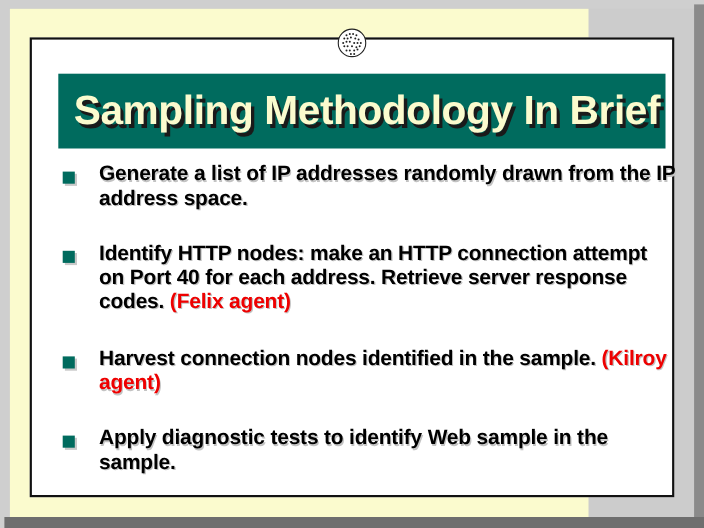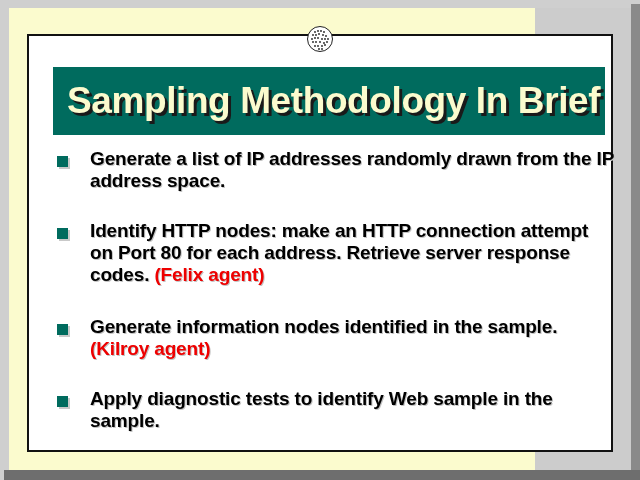--- a/index.html
+++ b/index.html
@@ -207,28 +207,28 @@
       <div class="bullet-row" style="top:0px;">
         <span class="bullet-marker"></span>
         <div class="bullet-text">
           <span>Generate a list of IP addresses randomly drawn from the IP address space.</span>
         </div>
       </div>
 
       <div class="bullet-row" style="top:72px;">
         <span class="bullet-marker"></span>
         <div class="bullet-text">
-          <span>Identify HTTP nodes: make an HTTP connection attempt on Port 80 for each address. Retrieve server response codes. </span><span class="accent">(Felix agent)</span>
+          <span>Identify HTTP nodes: make an HTTP connection attempt on Port 40 for each address. Retrieve server response codes. </span><span class="accent">(Felix agent)</span>
         </div>
       </div>
 
       <div class="bullet-row" style="top:168px;">
         <span class="bullet-marker"></span>
         <div class="bullet-text">
-          <span>Generate information nodes identified in the sample. </span><span class="accent">(Kilroy agent)</span>
+          <span>Harvest connection nodes identified in the sample. </span><span class="accent">(Kilroy agent)</span>
         </div>
       </div>
 
       <div class="bullet-row" style="top:240px;">
         <span class="bullet-marker"></span>
         <div class="bullet-text">
           <span>Apply diagnostic tests to identify Web sample in the sample.</span>
         </div>
       </div>
 

